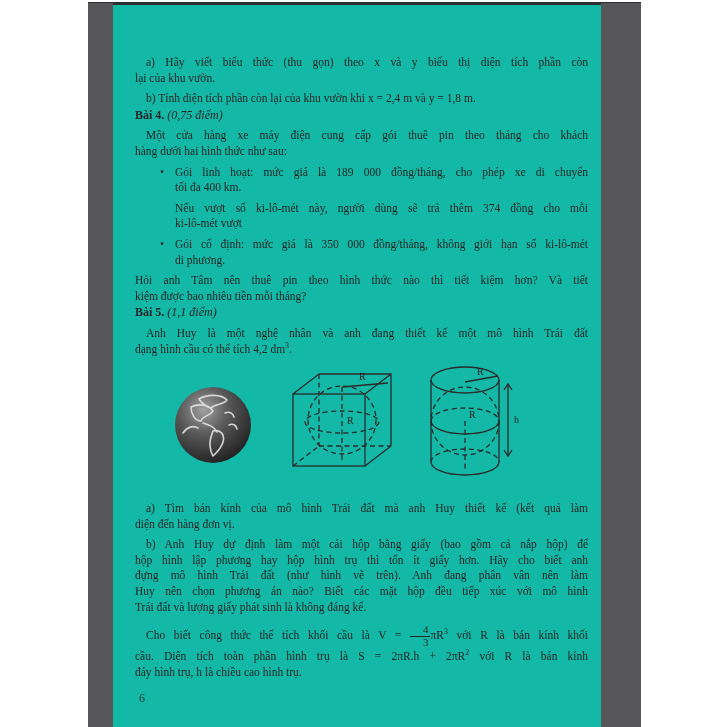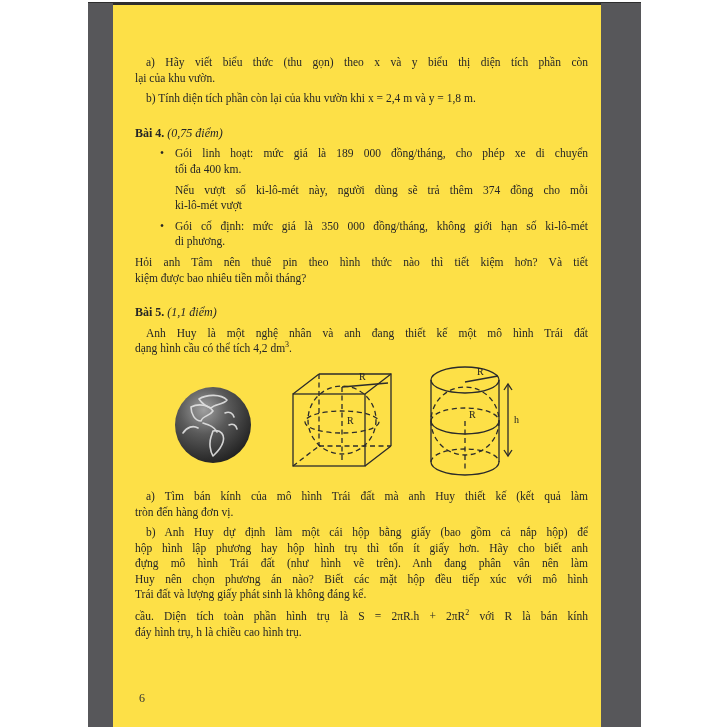--- a/index.html
+++ b/index.html
@@ -5,29 +5,29 @@
   html,body{margin:0;padding:0;}
   body{
     width:727px;height:727px;position:relative;background:#ffffff;
     font-family:"Liberation Serif", serif;
     overflow:hidden;
   }
   .topline{position:absolute;left:88px;top:2px;width:553px;height:3px;background:#2e2e2e;}
   .bar{position:absolute;top:3px;bottom:0;background:#57575a;}
   .bar-left{left:88px;width:25px;}
   .bar-right{left:601px;width:40px;}
-  .page{position:absolute;left:113px;top:5px;width:488px;bottom:0;background:#fde047;}
+  .page{position:absolute;left:113px;top:5px;width:488px;bottom:0;background:#14b8a6;}
   .content{position:absolute;left:22px;top:50px;width:453px;color:#262626;
            font-size:11.5px;line-height:15.6px;}
   .line{white-space:nowrap;}
   .j{text-align:justify;text-align-last:justify;}
   .ind{text-indent:11px;}
   .para{margin-top:5px;}
   .para.first{margin-top:0;}
-  .heading{margin-top:19px;font-size:12px;}
+  .heading{margin-top:1px;font-size:12px;}
   .heading b{font-weight:bold;}
   .heading i{font-style:italic;}
   .bullet-item{display:flex;margin-top:5px;padding-left:25px;}
   .marker{flex:0 0 15px;width:15px;}
   .btxt{flex:1;min-width:0;}
   .subnote{margin-top:5px;padding-left:40px;}
   sup{font-size:8px;vertical-align:super;line-height:0;}
   .figures{display:flex;align-items:flex-start;margin-top:6px;margin-bottom:1px;height:116px;}
   .figures svg{display:block;}
   .globe-wrap{margin-left:38px;margin-top:22px;}
@@ -58,20 +58,24 @@
 
     <div class="para">
       <div class="line ind">b) Tính diện tích phần còn lại của khu vườn khi x = 2,4 m và y = 1,8 m.</div>
     </div>
 
     <div class="heading line">
       <b>Bài 4.</b>
       <i>(0,75 điểm)</i>
     </div>
 
+    <div class="para">
+      <div class="line j ind">Một cửa hàng xe máy điện cung cấp gói thuê pin theo tháng cho khách</div>
+      <div class="line">hàng dưới hai hình thức như sau:</div>
+    </div>
 
     <div class="bullet-item">
       <span class="marker">•</span>
       <div class="btxt">
         <div class="line j">Gói linh hoạt: mức giá là 189 000 đồng/tháng, cho phép xe di chuyển</div>
         <div class="line">tối đa 400 km.</div>
       </div>
     </div>
 
     <div class="subnote">
@@ -176,34 +180,39 @@
             <path d="M76 87 L80 93 L84 87"></path>
           </g>
           <text class="figlabel" x="49" y="12">R</text>
           <text class="figlabel" x="41" y="55">R</text>
           <text class="figlabel" x="86" y="60">h</text>
         </svg>
       </div>
 
     </div>
 
-    <div class="para" style="margin-top:10px;">
+    <div class="para" style="margin-top:22px;">
       <div class="line j ind">a) Tìm bán kính của mô hình Trái đất mà anh Huy thiết kế (kết quả làm</div>
-      <div class="line">tròn đến hàng đơn vị.</div>
+      <div class="line">diện đến hàng đơn vị.</div>
     </div>
 
     <div class="para">
       <div class="line j ind">b) Anh Huy dự định làm một cái hộp bằng giấy (bao gồm cả nắp hộp) để</div>
       <div class="line j">hộp hình lập phương hay hộp hình trụ thì tốn ít giấy hơn. Hãy cho biết anh</div>
       <div class="line j">đựng mô hình Trái đất (như hình vẽ trên). Anh đang phân vân nên làm</div>
       <div class="line j">Huy nên chọn phương án nào? Biết các mặt hộp đều tiếp xúc với mô hình</div>
       <div class="line">Trái đất và lượng giấy phát sinh là không đáng kể.</div>
     </div>
 
     <div class="para" style="margin-top:6px;">
+      <div class="line j ind tall">
+        <span>Cho biết công thức thể tích khối cầu là V =</span>
+        <span class="frac"><span class="num">4</span><span class="den">3</span></span><span>πR</span><sup>3</sup>
+        <span>với R là bán kính khối</span>
+      </div>
       <div class="line j"><span>cầu. Diện tích toàn phần hình trụ là S = 2πR.h + 2πR</span><sup>2</sup>
         <span>với R là bán kính</span>
       </div>
       <div class="line">đáy hình trụ, h là chiều cao hình trụ.</div>
     </div>
 
   </div>
 
   <div class="pagenum">6</div>
 </div>

